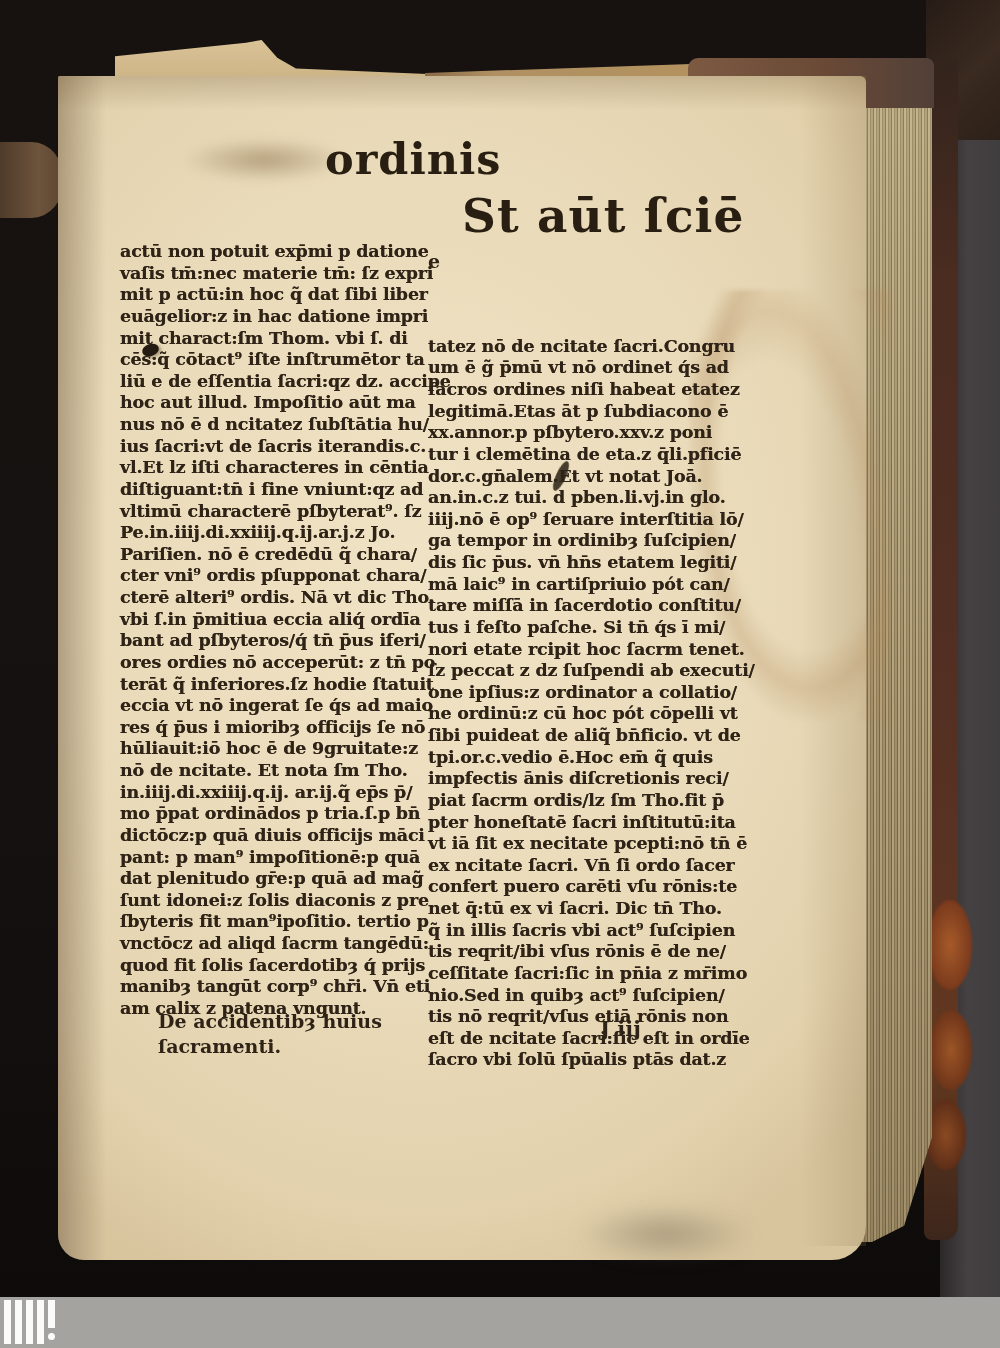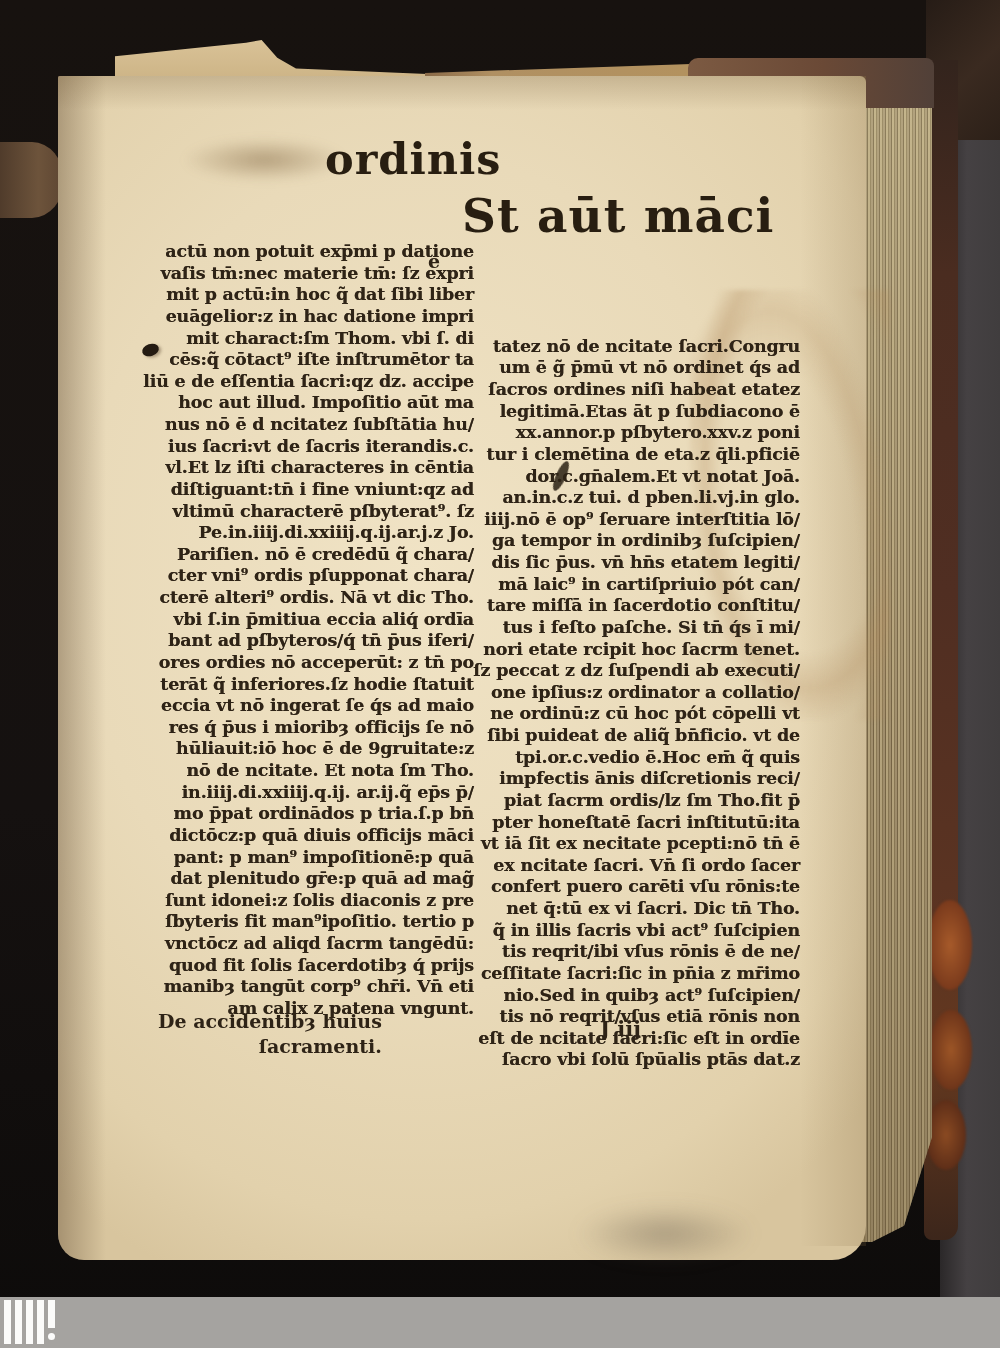--- a/index.html
+++ b/index.html
@@ -1,18 +1,18 @@
 <!DOCTYPE html>
 <html><head>
 <meta charset="utf-8">
 <style>
   html,body{margin:0;padding:0;background:#0e0b0a;}
   #stage{position:relative;width:1000px;height:1348px;overflow:hidden;
          background:linear-gradient(180deg,#17120f 0%,#151110 60%,#0d0b0a 100%);
-         font-family:"DejaVu Serif", serif;text-align:right;}
+         font-family:"DejaVu Serif", serif;}
   .abs{position:absolute;}
 
   
   #bg-right{left:940px;top:0;width:60px;height:1297px;
     background:linear-gradient(90deg,#2b2829 0%,#454143 45%,#403d3e 100%);}
   
   #cover-top{left:926px;top:0;width:74px;height:140px;
     background:linear-gradient(135deg,#261c16 0%,#3a2a20 55%,#2c2018 100%);}
   #cover-strip{left:924px;top:60px;width:34px;height:1180px;border-radius:0 0 14px 8px;
     background:linear-gradient(180deg,#33241d 0%,#4a2c20 18%,#502e22 45%,#5a3322 70%,#63381f 85%,#3c261b 100%);}
@@ -142,21 +142,21 @@
 dat plenitudo gr̄e:p quā ad mag̃
 ſunt idonei:z ſolis diaconis z pre
 ſbyteris fit man⁹ipoſitio. tertio p
 vnctōcz ad aliqd ſacrm tangēdū:
 quod fit ſolis ſacerdotibȝ q́ prijs
 manibȝ tangūt corp⁹ chr̄i. Vn̄ eti
 am calix z patena vngunt.</div>
   <div class="abs blackletter" id="closing-heading">De accidentibȝ huius
 ſacramenti.</div>
 
-  <div class="abs blackletter" id="opening-heading">St aūt māci</div>
+  <div class="abs blackletter" id="opening-heading">St aūt ſciē</div>
   <div class="abs blackletter" id="guide-letter">e</div>
   <div class="abs blackletter col" id="right-col">tatez nō de ncitate ſacri.Congru
 um ē g̃ p̄mū vt nō ordinet q́s ad
 ſacros ordines niſi habeat etatez
 legitimā.Etas āt p ſubdiacono ē
 xx.annor.p pſbytero.xxv.z poni
 tur i clemētina de eta.z q̄li.pficiē
 dor.c.gn̄alem.Et vt notat Joā.
 an.in.c.z tui. d pben.li.vj.in glo.
 iiij.nō ē op⁹ ſeruare interſtitia lō/

